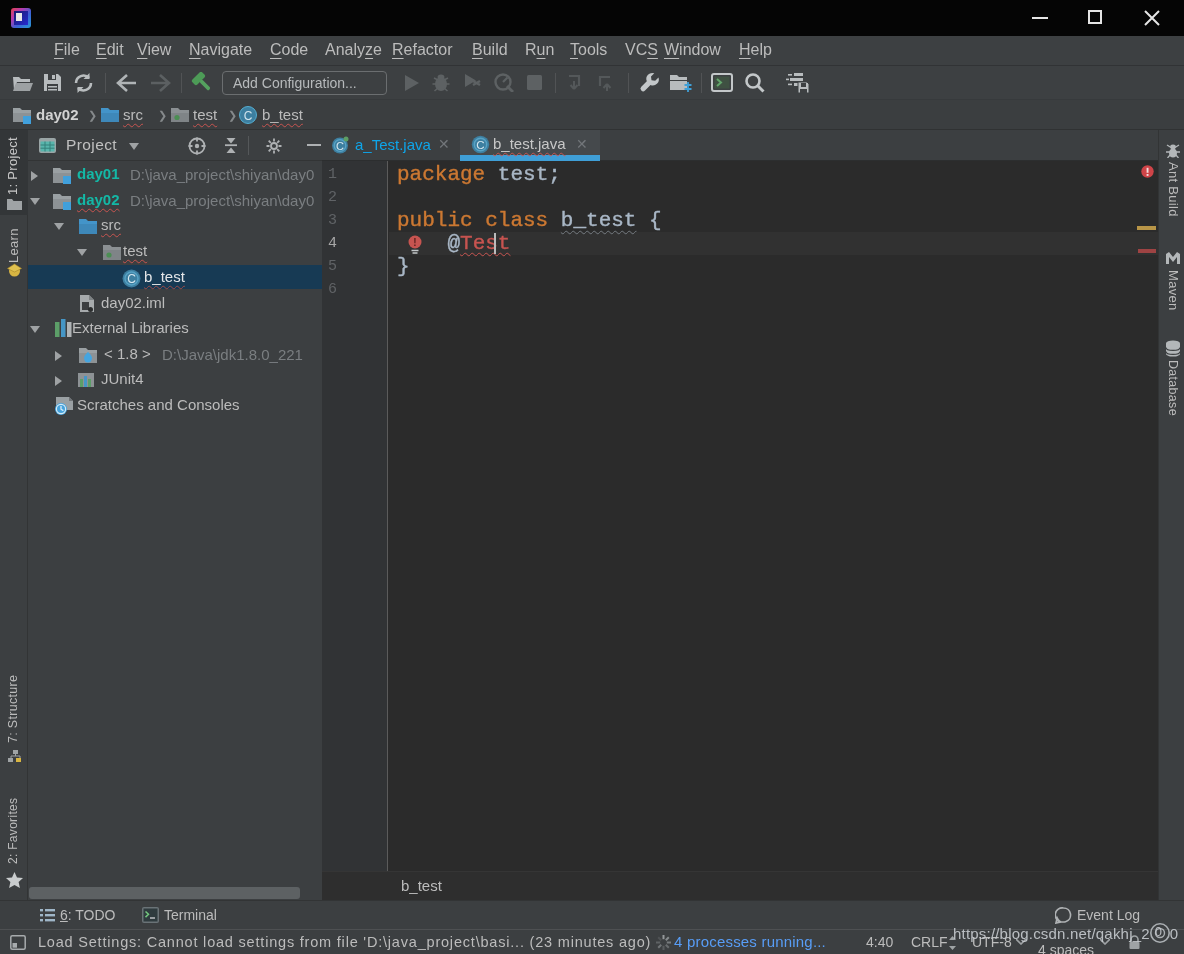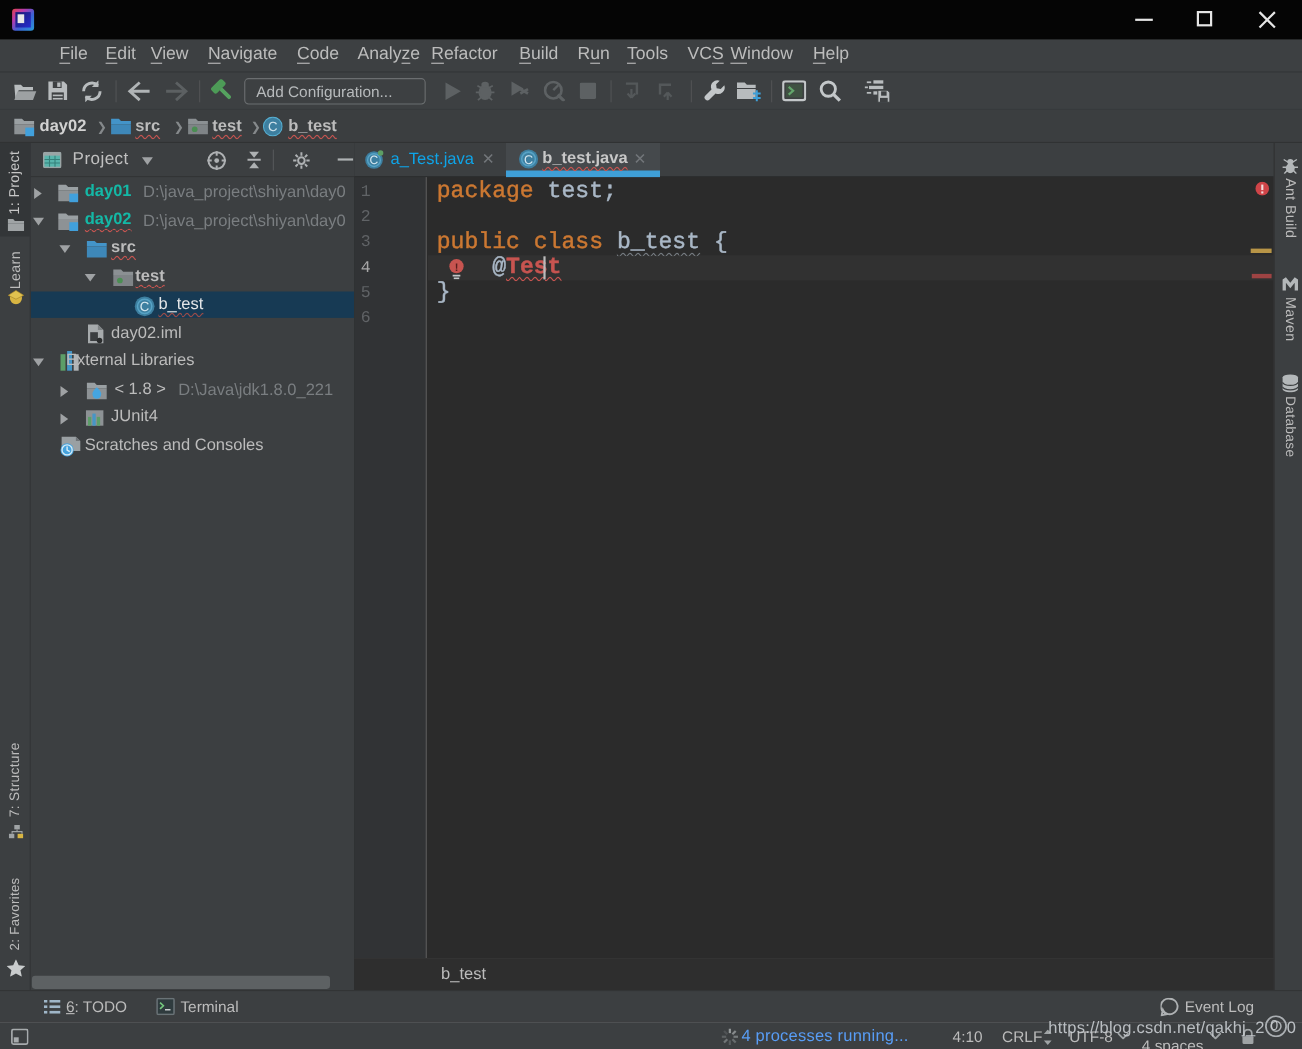--- a/index.html
+++ b/index.html
@@ -23,21 +23,21 @@
 #menubar u { text-decoration-thickness:1px; text-underline-offset:3px; }
 
 #toolbar { position:absolute; left:0; top:66px; width:1184px; height:34px; background:#3d4042; border-bottom:1px solid #373a3c; }
 .tsep { position:absolute; top:7px; width:1px; height:20px; background:#515355; }
 .ticon { position:absolute; top:0; }
 #combo { position:absolute; left:222px; top:5px; width:165px; height:24px; border:1px solid #6b6e70; border-radius:4px;
   color:#b7babc; font-size:14px; line-height:22px; padding-left:10px; }
 
 #navbar { position:absolute; left:0; top:100px; width:1184px; height:30px; background:#3b3e40; border-bottom:1px solid #303233; color:#bcbcbc; font-size:15px; }
 #navbar .chev { color:#85898b; font-size:11px; top:9px !important; }
-.wavyred { text-decoration:underline wavy #c75450 1px; text-underline-offset:3px;font-weight:bold; }
+.wavyred { text-decoration:underline wavy #c75450 1px; text-underline-offset:3px; }
 .wavyred2 { text-decoration:underline wavy #9e4a46 1px; text-underline-offset:3px; }
 .wavygray { text-decoration:underline wavy #747a80 1px; text-underline-offset:4px; }
 
 #main { position:absolute; left:0; top:130px; width:1184px; height:770px; background:#3c3f41; }
 #leftbar { position:absolute; left:0; top:0; width:28px; height:770px; background:#3c3f41; border-right:1px solid #323435; }
 .vtext-up { writing-mode:vertical-rl; transform:rotate(180deg); font-size:13px; color:#bcbcbc; letter-spacing:.3px; }
 .vtext-dn { writing-mode:vertical-rl; font-size:13px; color:#bcbcbc; letter-spacing:.3px; }
 #project { position:absolute; left:28px; top:0; width:294px; height:770px; background:#3c3f41; overflow:hidden; }
 #prjhead { position:absolute; left:0; top:0; width:294px; height:31px; border-bottom:1px solid #323435; }
 .tree { position:absolute; font-size:15px; color:#bcbcbc; white-space:nowrap; }
@@ -354,21 +354,21 @@
         <span class="abs" style="left:73px;top:0">day02.iml</span>
       </div>
 
       <div class="tree" style="left:0;top:189px">
         <div class="tri-d abs" style="left:2px;top:7px"></div>
         <svg class="abs" style="left:26px;top:0" width="20" height="19">
             <rect x="1" y="3" width="4.5" height="15" fill="#5c9e68"></rect>
             <rect x="7" y="0" width="4.5" height="18" fill="#4596c6"></rect>
             <rect x="13" y="3" width="4.5" height="15" fill="#b0b4b6"></rect>
           </svg>
-        <span class="abs" style="left:32px;top:0">External Libraries</span>
+        <span class="abs" style="left:44px;top:0">External Libraries</span>
       </div>
 
       <div class="tree" style="left:0;top:215px">
         <div class="tri-r abs" style="left:27px;top:6px"></div>
         <svg class="abs" style="left:50px;top:1px" width="20" height="19">
             <path d="M1 2 h7 l2 2 h9 v3 h-18 z" fill="#9aa0a3"></path>
             <path d="M1 7 h18 v10 h-18 z" fill="#8d9295"></path>
             <path d="M6 12 a4 4.6 0 0 0 8 0 c0-2.5-4-6-4-6 s-4 3.5-4 6z" fill="#45a5e0"></path>
           </svg>
         <span class="abs" style="left:76px;top:0">&lt; 1.8 &gt;</span>
@@ -497,34 +497,35 @@
     <svg class="abs" style="left:1055px;top:6px" width="17" height="17">
         <path d="M8.5 1 a7 7 0 1 1 -6.3 10 L1 16 l5-1.2 a7 7 0 0 1 2.5-13.8z" fill="none" stroke="#aeb1b3" stroke-width="1.7"></path>
       </svg>
     <span class="abs" style="left:1077px;top:6px">Event Log</span>
   </div>
   <div id="statusbar">
     <svg class="abs" style="left:10px;top:5px" width="16" height="15">
         <rect x="0.8" y="0.8" width="14.4" height="13.4" rx="1.5" fill="none" stroke="#a7abad" stroke-width="1.5"></rect>
         <rect x="2.5" y="8" width="4.5" height="4.7" fill="#a7abad"></rect>
       </svg>
+    <span class="abs" style="left:38px;top:4px;font-size:14.5px;letter-spacing:.8px">Load Settings: Cannot load settings from file 'D:\java_project\basi... (23 minutes ago)</span>
     <svg class="abs" style="left:656px;top:5px" width="15" height="15">
         <g stroke="#9fa3a5" stroke-width="2">
           <path d="M7.5 0 v4.2" opacity=".9"></path>
           <path d="M12.8 2.2 l-3 3" opacity=".75"></path>
           <path d="M15 7.5 h-4.2" opacity=".6"></path>
           <path d="M12.8 12.8 l-3-3" opacity=".45"></path>
           <path d="M7.5 15 v-4.2" opacity=".3"></path>
           <path d="M2.2 12.8 l3-3" opacity=".55"></path>
           <path d="M0 7.5 h4.2" opacity=".35"></path>
           <path d="M2.2 2.2 l3 3" opacity=".2"></path>
         </g>
       </svg>
     <span class="abs" style="left:674px;top:3px;color:#589df6;font-size:15px;letter-spacing:.2px">4 processes running...</span>
-    <span class="abs" style="left:866px;top:4px">4:10</span>
+    <span class="abs" style="left:866px;top:4px">4:40</span>
     <span class="abs" style="left:911px;top:4px">CRLF</span>
     <svg class="abs" style="left:948px;top:6px" width="9" height="14">
         <path d="M4.5 0 L8 4 H1 z M4.5 14 L1 10 h7 z" fill="#9fa3a5"></path>
       </svg>
     <span class="abs" style="left:972px;top:4px">UTF-8</span>
     <svg class="abs" style="left:1016px;top:9px" width="10" height="6">
         <path d="M0 0 L5 5 L10 0" stroke="#9fa3a5" stroke-width="1.6" fill="none"></path>
       </svg>
     <span class="abs" style="left:1038px;top:12px">4 spaces</span>
     <svg class="abs" style="left:1100px;top:9px" width="10" height="6">

